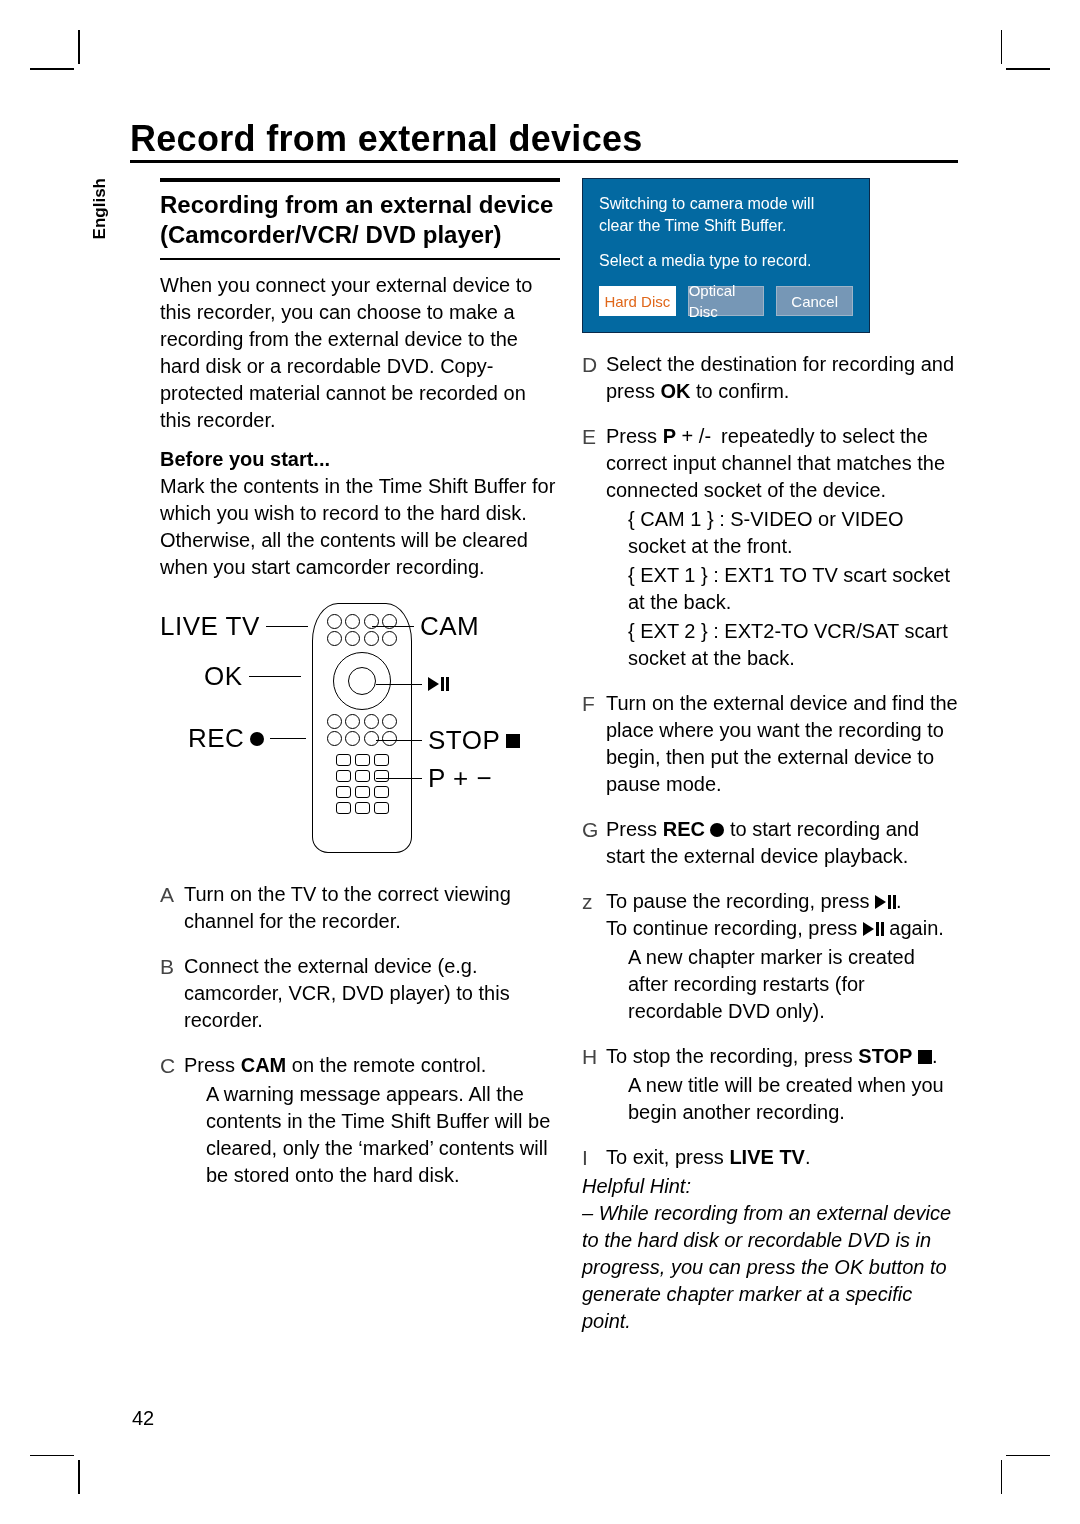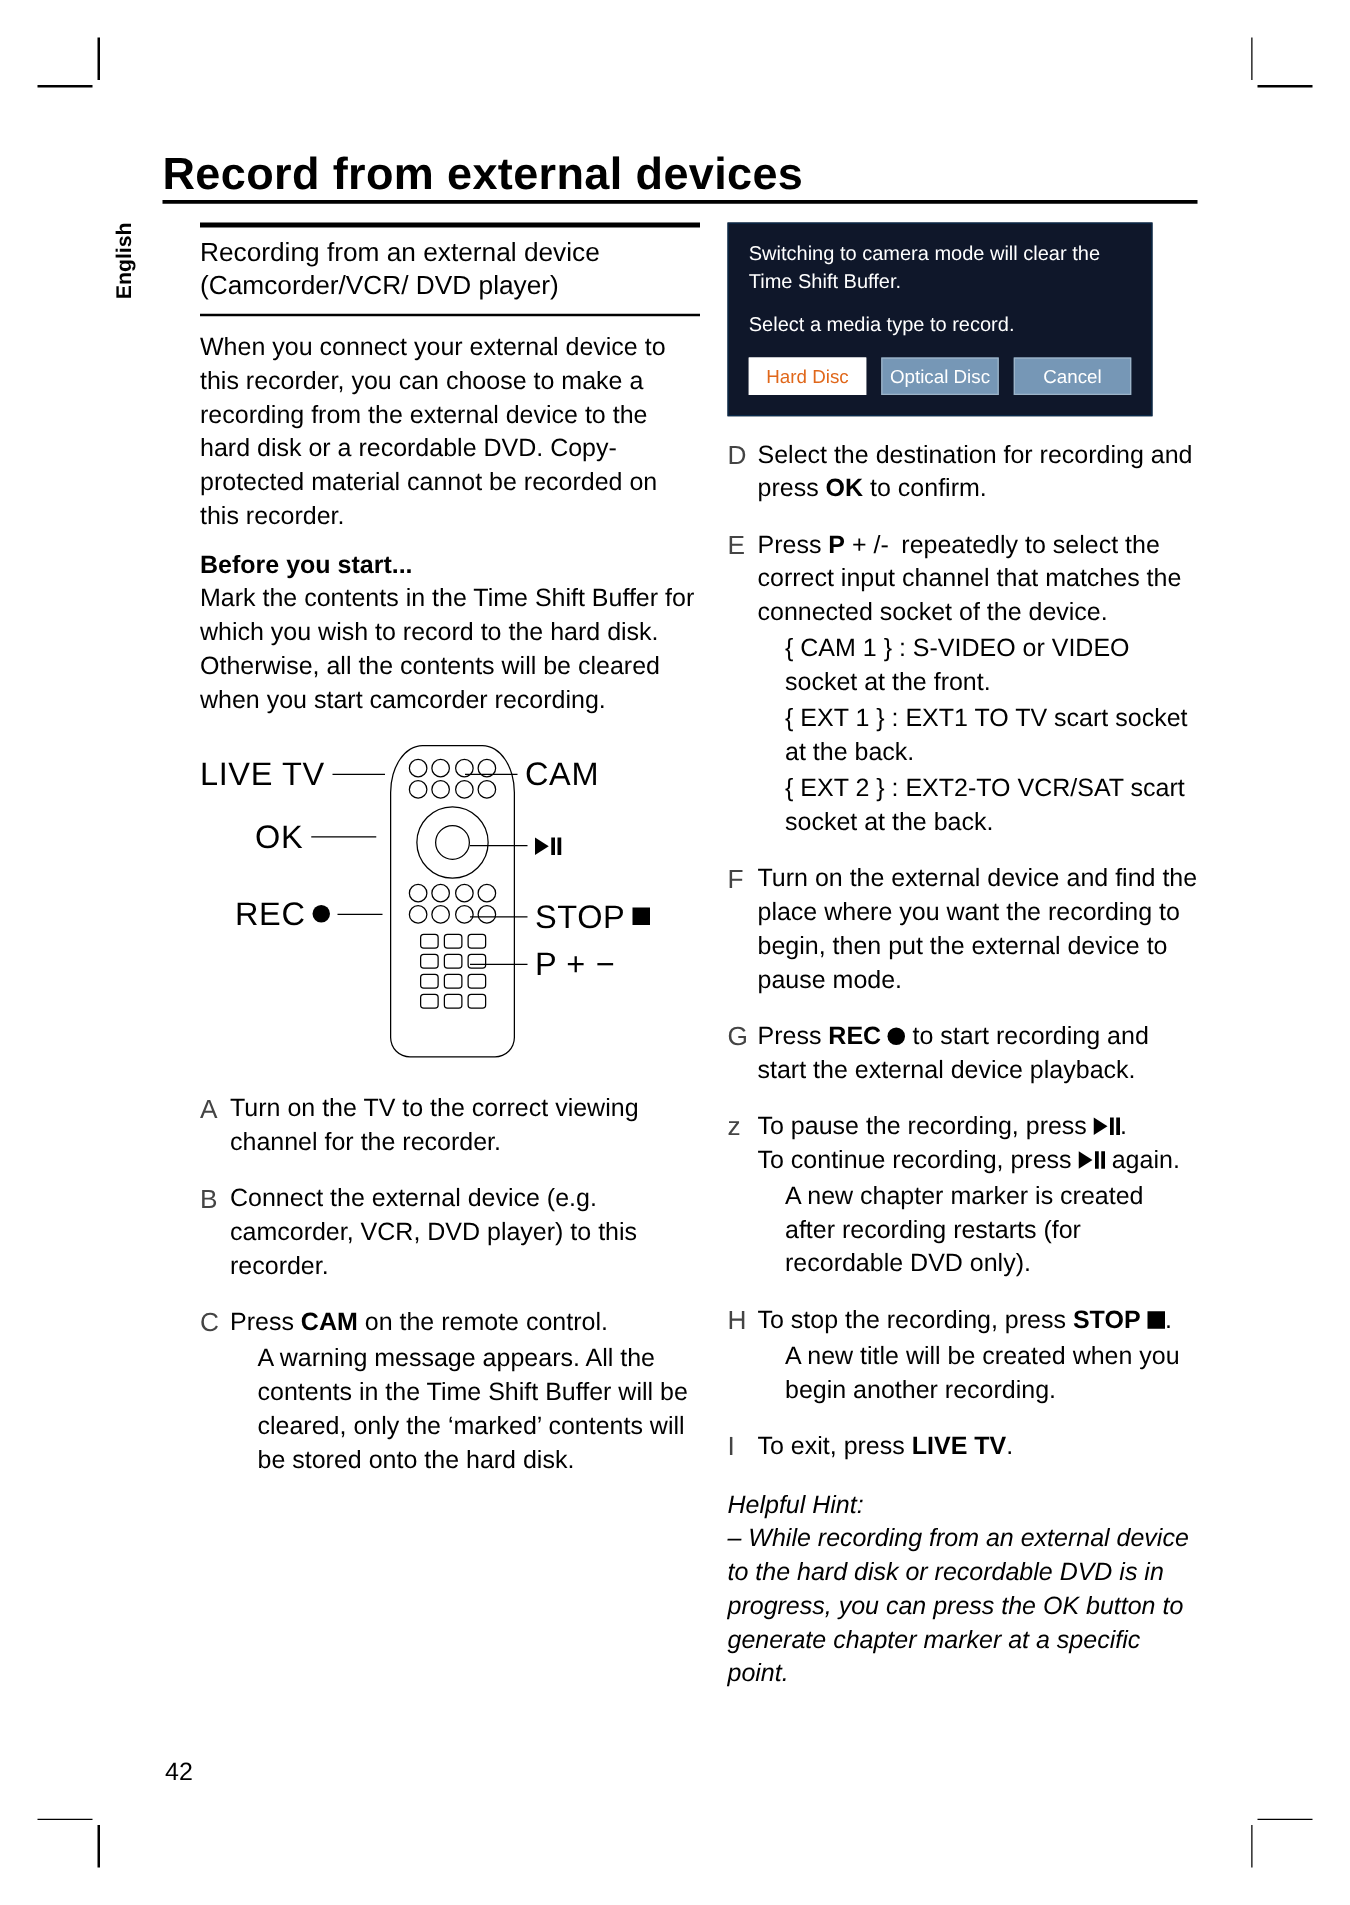--- a/index.html
+++ b/index.html
@@ -55,22 +55,22 @@
     position: absolute;
     top: 178px;
     width: 400px;
   }
   .col-left { left: 160px; }
   .col-right { left: 582px; width: 376px; }
 
   .subhead-wrap { margin-bottom: 8px; }
   .subhead-rule-top { height: 4px; background: #000; margin-bottom: 8px; }
   .subhead {
-    font-size: 21px;
-    font-weight: normal;
+    font-size: 24px;
+    font-weight: bold;
     line-height: 1.25;
   }
   .subhead-rule-bot { height: 2px; background: #000; margin-top: 8px; }
 
   .para { margin-top: 12px; }
   .strong { font-weight: bold; }
 
   .diagram {
     margin-top: 22px;
     height: 260px;
@@ -135,27 +135,27 @@
     display: flex;
     margin-top: 2px;
   }
   .sub-bullet .bmark {
     width: 22px; flex: 0 0 22px;
     font-family: "Times New Roman", serif;
     font-style: italic; font-size: 16px; color:#666;
   }
   .sub-bullet .body { flex: 1 1 auto; }
 
-  .hint-title { font-style: italic; margin-top: 18px; }
+  .hint-title { font-style: italic; }
   .hint { font-style: italic; }
 
   .dialog {
-    width: 340px;
+    width: 288px;
     border: 1px solid #0a2a4a;
-    background: #0f172a;
+    background: #0369a1;
     color: #fff;
     padding: 14px 16px 16px;
     font-size: 16px;
     line-height: 1.4;
   }
   .dialog .prompt { margin-top: 12px; }
   .dialog .btnrow { display:flex; gap:12px; margin-top:14px; }
   .dialog .dbtn {
     flex:1;
     height: 30px;

